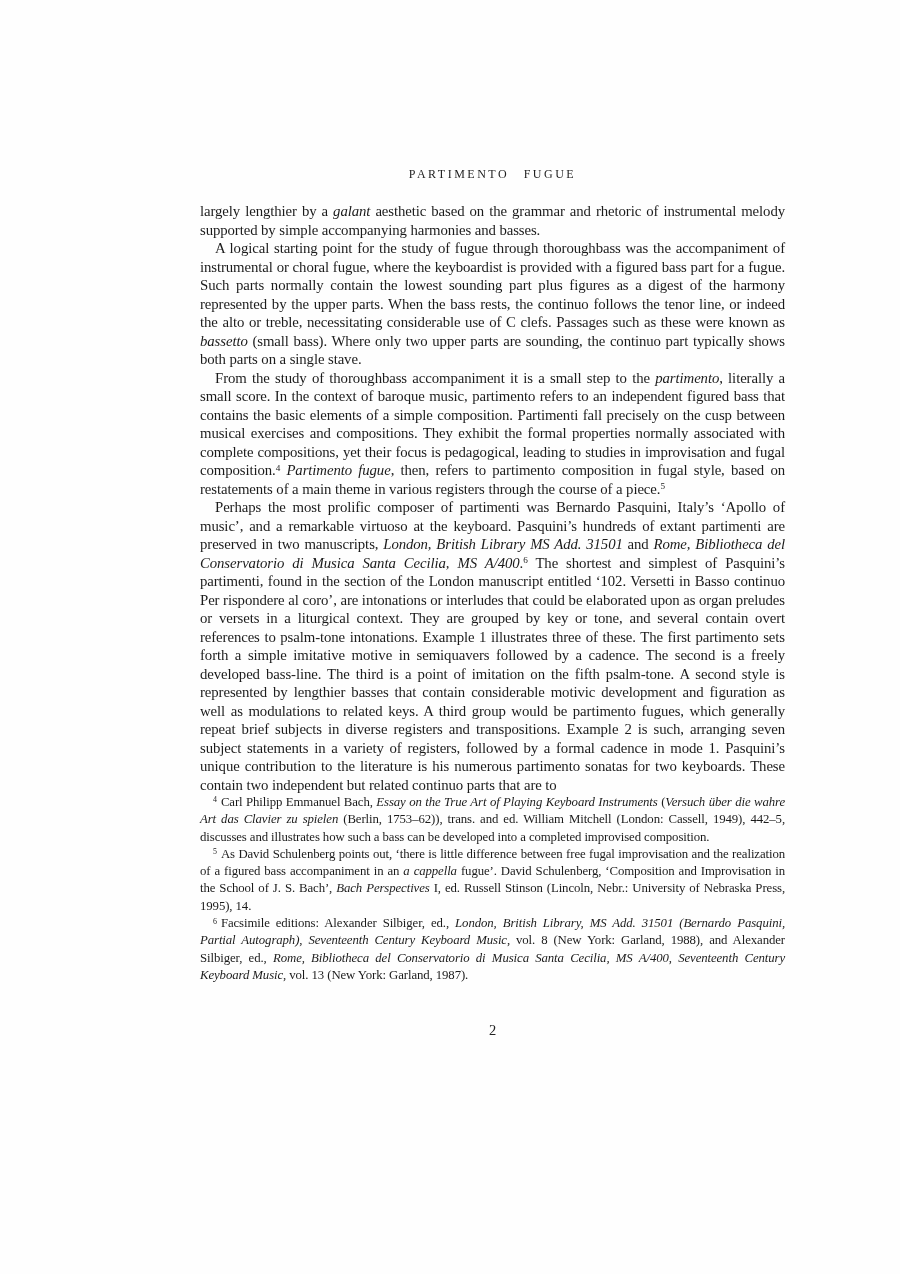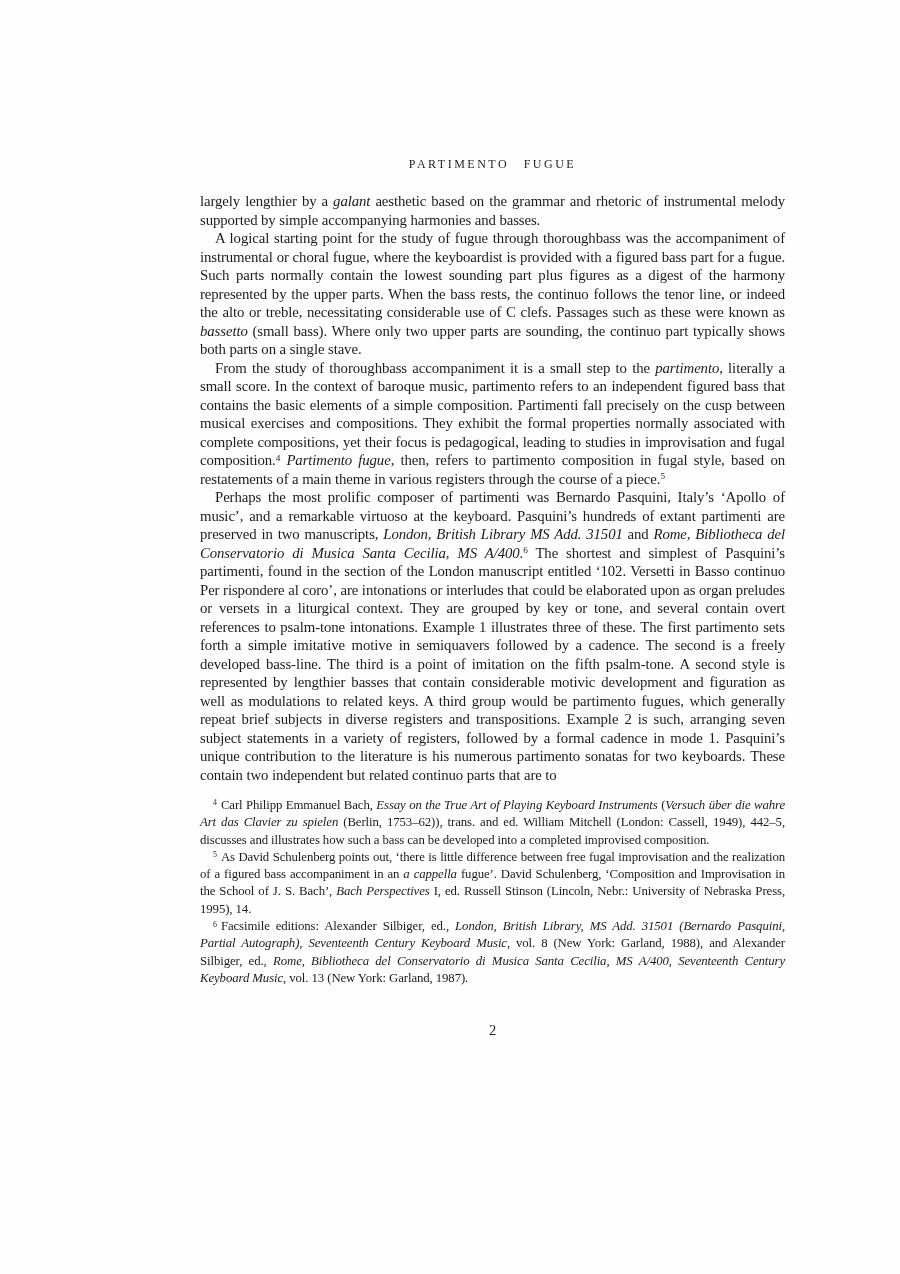--- a/index.html
+++ b/index.html
@@ -10,21 +10,21 @@
     width: 900px;
     height: 1274px;
     background: #fefefe;
     color: #1b1b1b;
     font-family: "Liberation Serif", serif;
     position: relative;
     overflow: hidden;
   }
   .page-column {
     position: absolute;
-    top: 157px;
+    top: 167px;
     left: 200px;
     width: 585px;
   }
   .running-header {
     text-align: center;
     font-size: 12px;
     letter-spacing: 2.5px;
     word-spacing: 9px;
     color: #1d1d1d;
     margin: 0 0 20px 0;
@@ -41,21 +41,20 @@
     text-indent: 15px;
   }
   sup.suptext {
     font-size: 0.62em;
     line-height: 0;
     position: relative;
     top: -0.45em;
     vertical-align: baseline;
   }
   .footnote-block {
-    margin-top: 13px;
   }
   .footnote-block p.footnote {
     margin: 0;
     font-size: 12.8px;
     line-height: 17.3px;
     text-align: justify;
     text-indent: 13px;
     letter-spacing: -0.1px;
   }
   .footnote sup.fn-marker {

